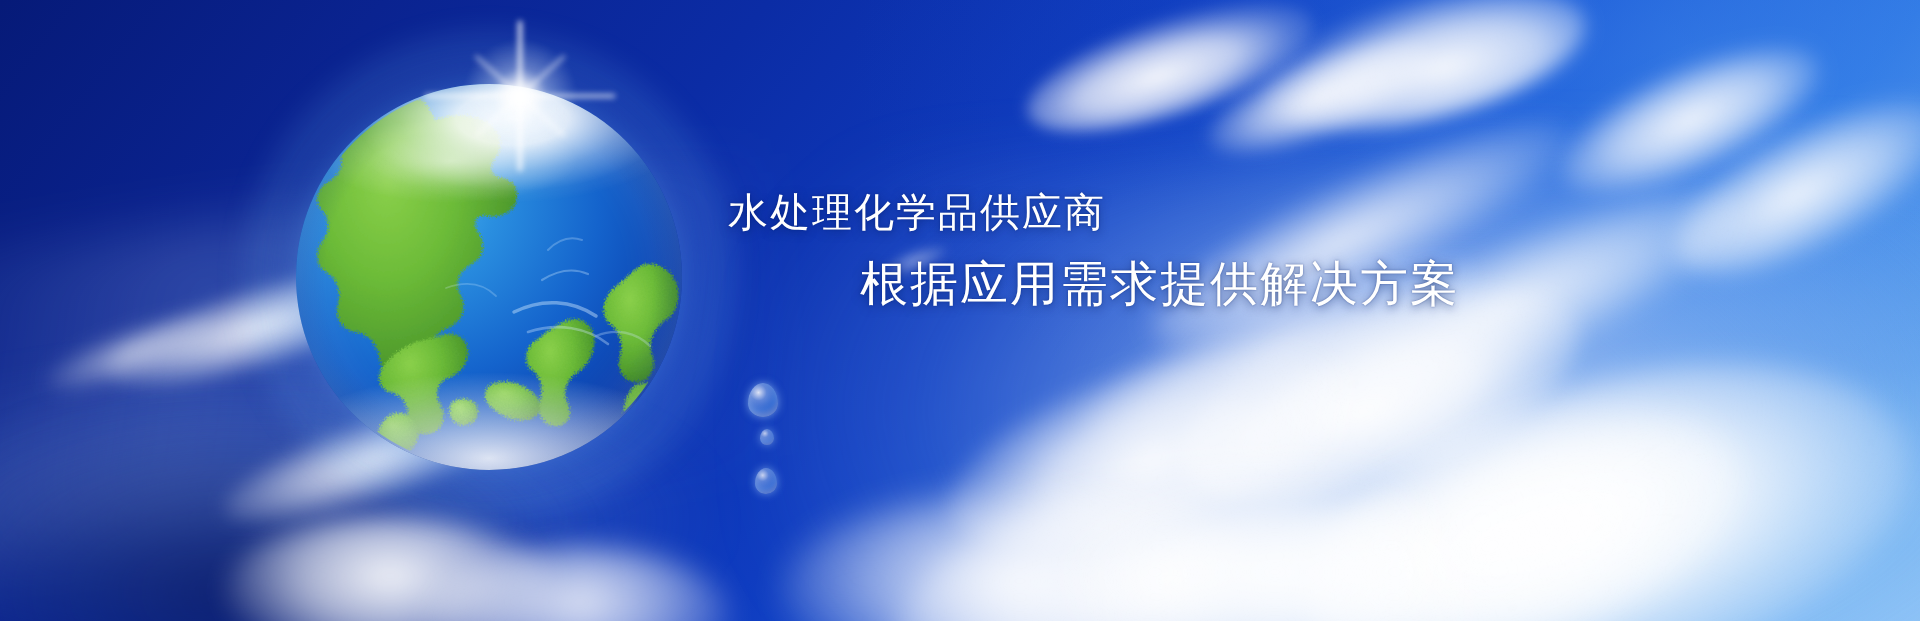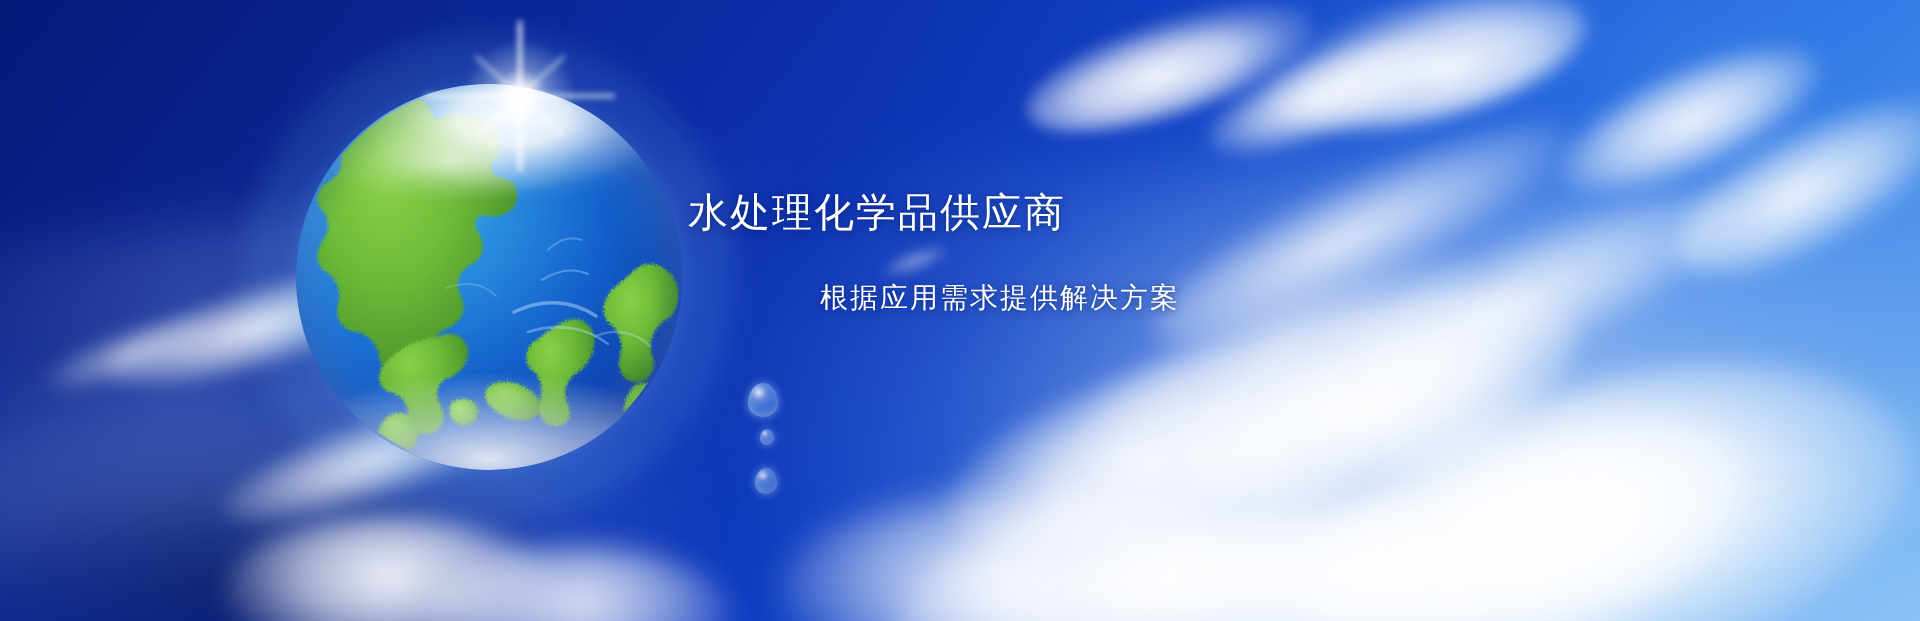--- a/index.html
+++ b/index.html
@@ -187,40 +187,40 @@
       radial-gradient(circle at 35% 28%, rgba(255,255,255,0.85) 0%, rgba(190,225,255,0.45) 26%, rgba(60,130,225,0.55) 58%, rgba(20,70,180,0.65) 82%, rgba(255,255,255,0.55) 98%);
     box-shadow: 0 0 8px rgba(180,220,255,0.55), inset 0 -4px 8px rgba(255,255,255,0.4);
   }
   #drop-1 { left:748px; top:383px; width:30px; height:34px; }
   #drop-2 { left:760px; top:429px; width:14px; height:16px; opacity:.85; }
   #drop-3 { left:755px; top:468px; width:22px; height:26px; opacity:.9; }
 
   
   #headline {
     position: absolute;
-    left: 688px;
+    left: 728px;
     top: 186px;
     width: 640px;
     color: #ffffff;
     letter-spacing: 2px;
     text-shadow: 0 2px 10px rgba(0,25,90,0.55), 0 0 2px rgba(0,30,110,0.5);
     user-select: none;
   }
   #headline-line-1 {
     font-size: 40px;
     line-height: 52px;
     font-weight: 400;
     white-space: nowrap;
   }
   #headline-line-2 {
-    font-size: 28px;
+    font-size: 48px;
     line-height: 52px;
     font-weight: 400;
     white-space: nowrap;
-    margin-top: 34px;
+    margin-top: 20px;
     padding-left: 132px;
   }
 </style>
 </head>
 <body>
 
 <div id="banner">
 
   <div class="haze haze-left-band"></div>
   <div class="haze haze-left-low"></div>

